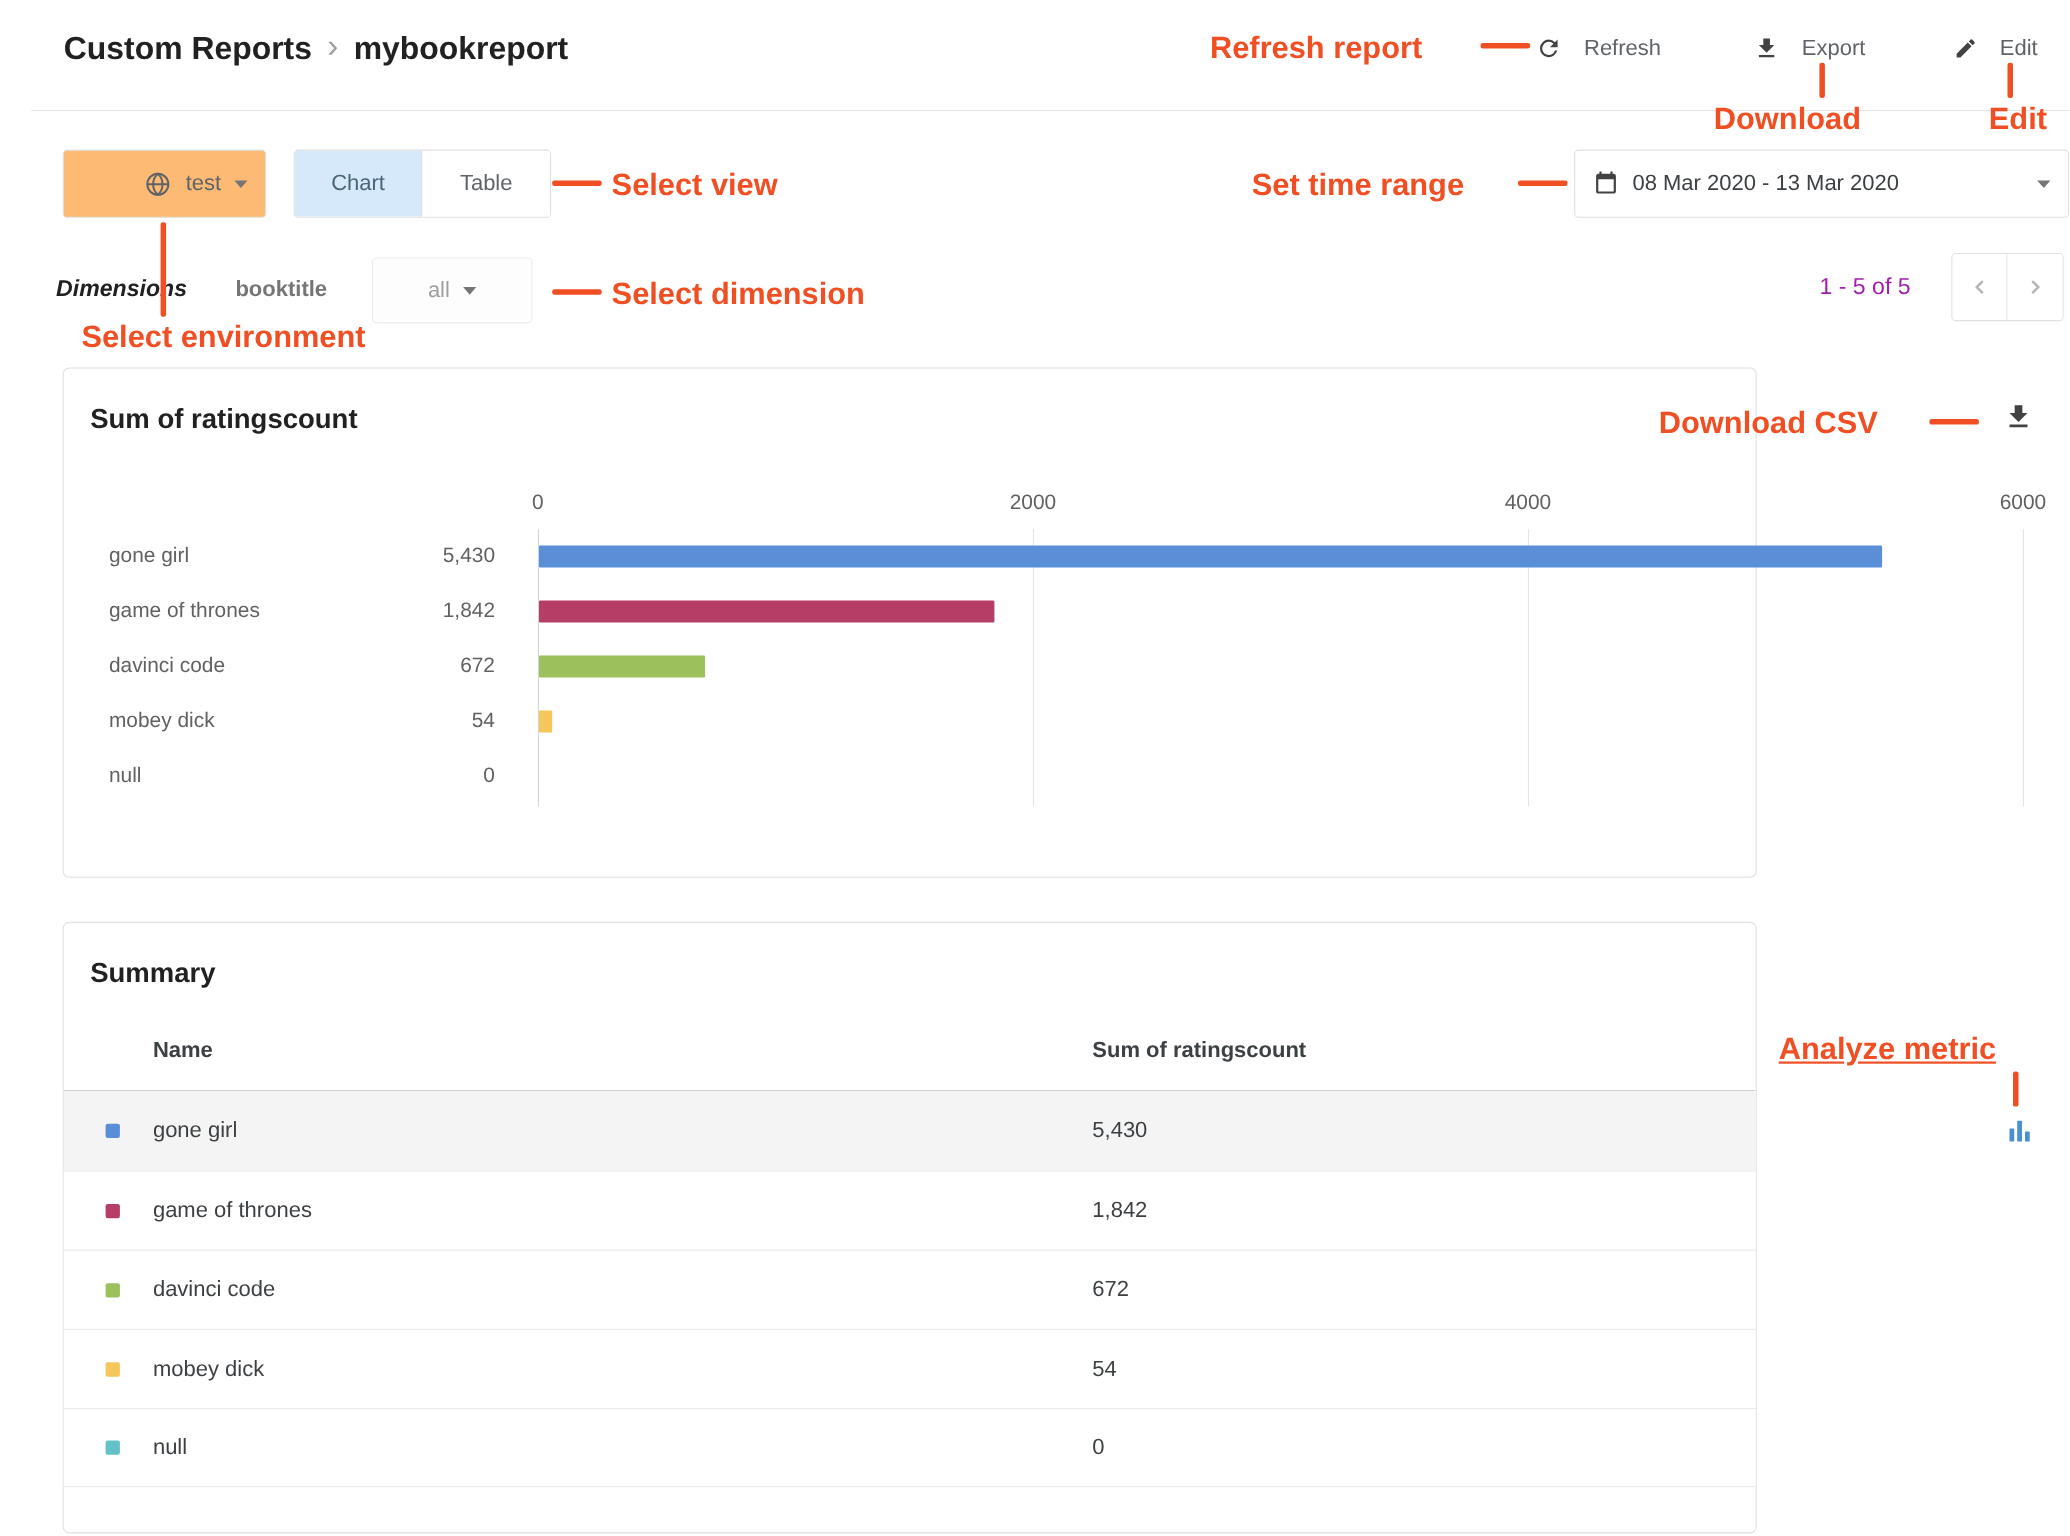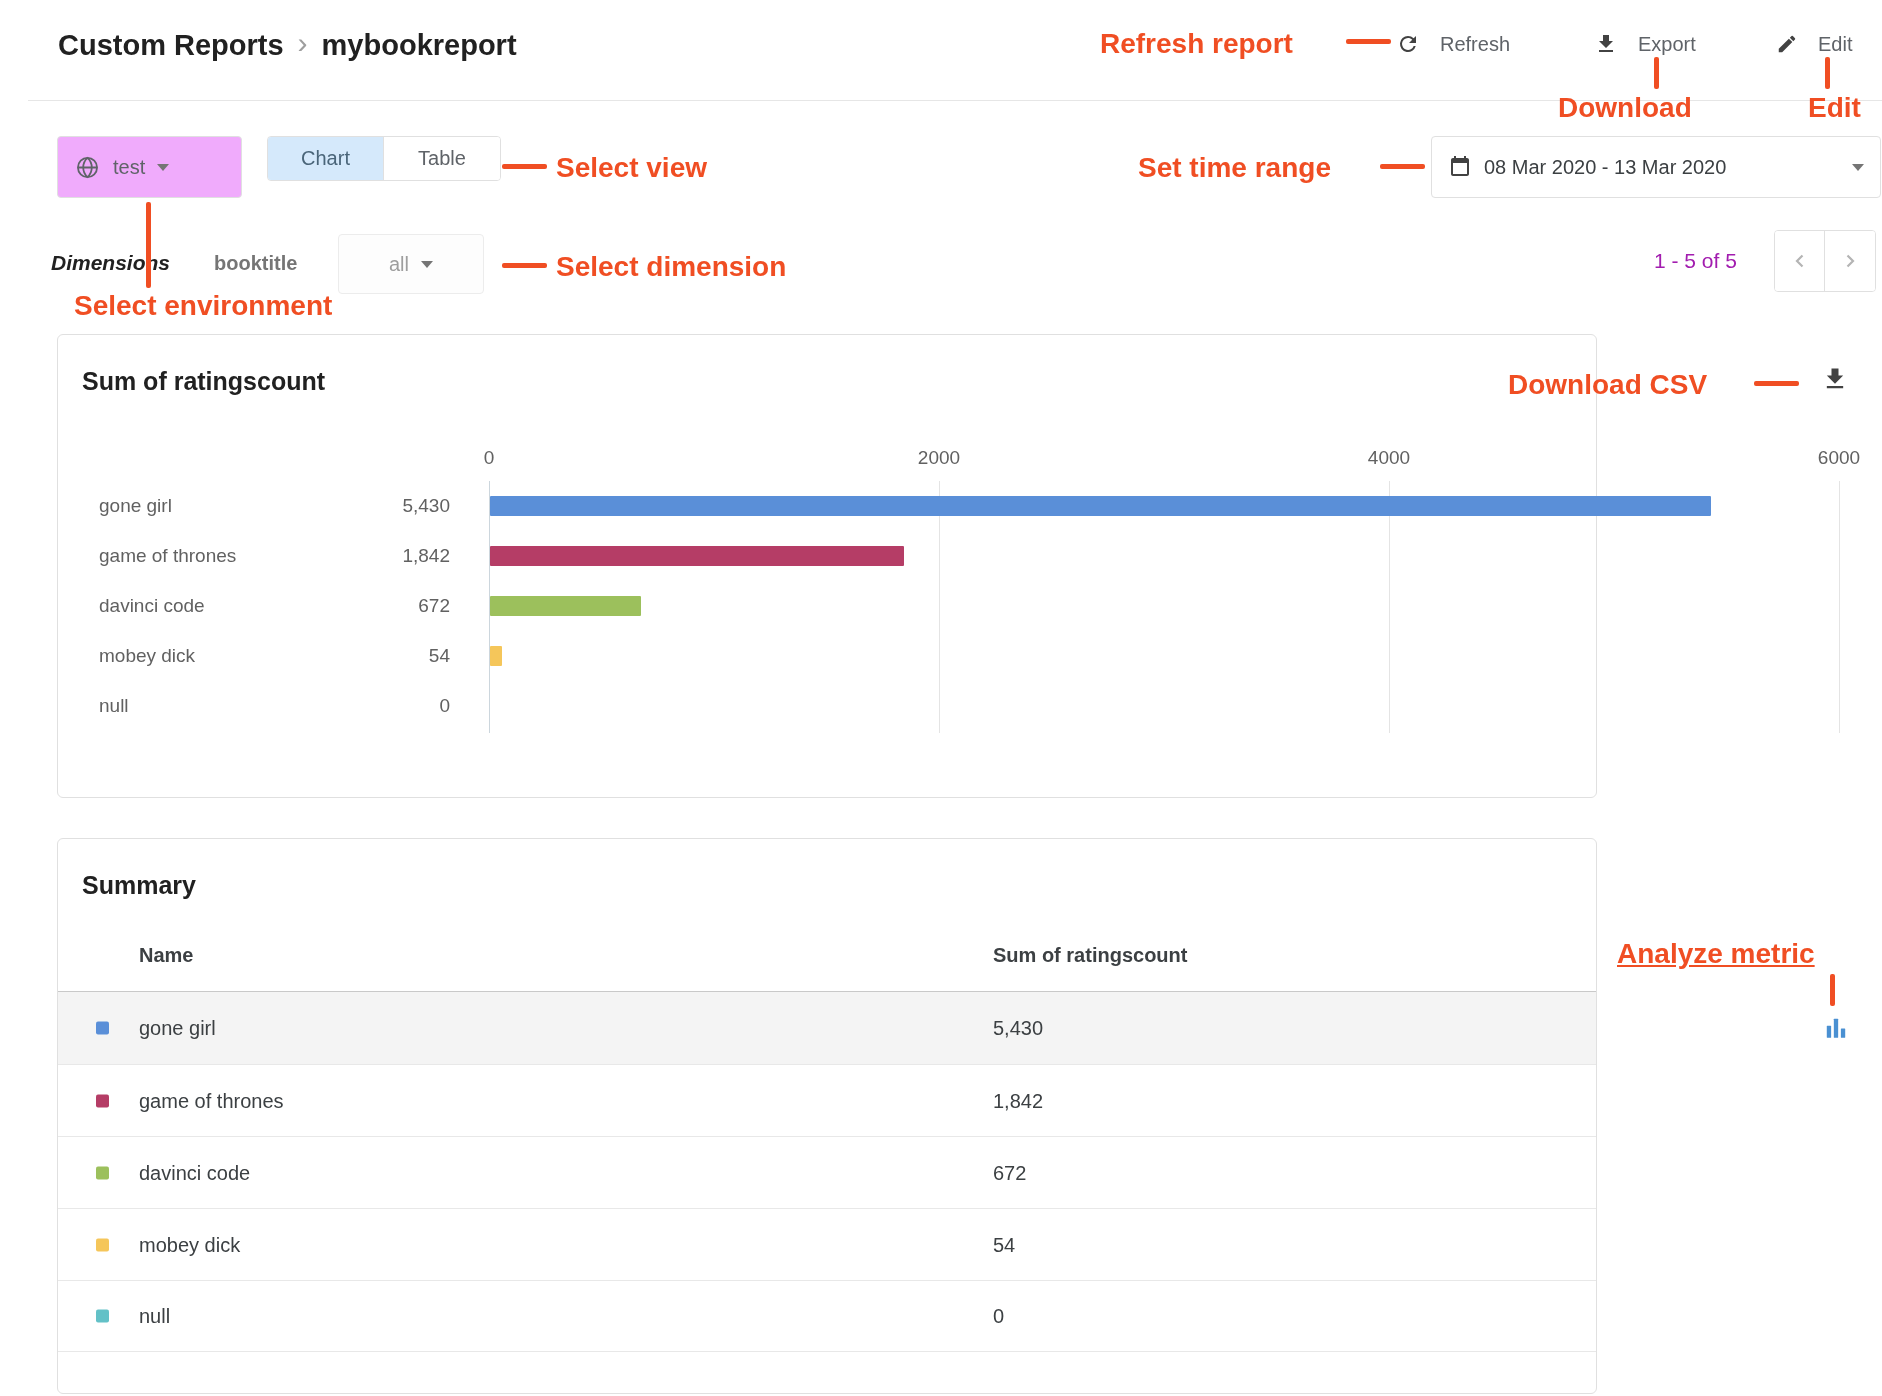--- a/index.html
+++ b/index.html
@@ -16,24 +16,24 @@
   .hbtn{position:absolute; top:24px; height:40px; display:flex; align-items:center; gap:20px;
         background:none; border:none; cursor:pointer; font-family:inherit;}
   .hbtn span{font-size:20px; color:#5f6368;}
 
   
   .ann{position:absolute; color:var(--ann); font-size:28px; font-weight:700; white-space:nowrap; z-index:50;}
   .ann-line{position:absolute; background:var(--ann); border-radius:2px; z-index:50;}
 
   
   .envsel{position:absolute; left:29px; top:136px; width:185px; height:62px; border:1px solid #e0e0e0;
-          border-radius:4px; background:#f0abfc; display:flex; align-items:center; gap:12px; padding:0 16px; cursor:pointer;}
+          border-radius:4px; background:#fdba74; display:flex; align-items:center; gap:12px; padding:0 16px; cursor:pointer;justify-content:flex-end;}
   .envsel .lbl{font-size:20px; color:#5f6368;}
   .caret{width:0; height:0; border-left:6px solid transparent; border-right:6px solid transparent; border-top:7px solid #757575;}
-  .viewtoggle{position:absolute; left:239px; top:136px; height:45px; display:flex; border:1px solid #e0e0e0; border-radius:4px; overflow:hidden; background:#fff;}
+  .viewtoggle{position:absolute; left:239px; top:136px; height:62px; display:flex; border:1px solid #e0e0e0; border-radius:4px; overflow:hidden; background:#fff;}
   .vseg{width:116px; height:100%; display:flex; align-items:center; justify-content:center; font-size:20px; cursor:pointer; background:#fff; color:#5f6368; border:none; font-family:inherit;}
   .vseg.sel{background:#d5e9fb; color:#4a6579;}
   .vseg:first-child{border-right:1px solid #e0e0e0;}
   .datebox{position:absolute; left:1403px; top:136px; width:450px; height:62px; border:1px solid #e0e0e0; border-radius:4px;
            background:#fff; display:flex; align-items:center; padding:0 16px; gap:12px; cursor:pointer;}
   .datebox .dtxt{font-size:20px; color:#3c4043; flex:1;}
 
   
   .dimlabel{position:absolute; left:23px; top:251px; font-size:21px; font-weight:700; color:#212121;font-style:italic;}
   .dimname{position:absolute; left:186px; top:252px; font-size:20px; font-weight:700; color:#757575;}

